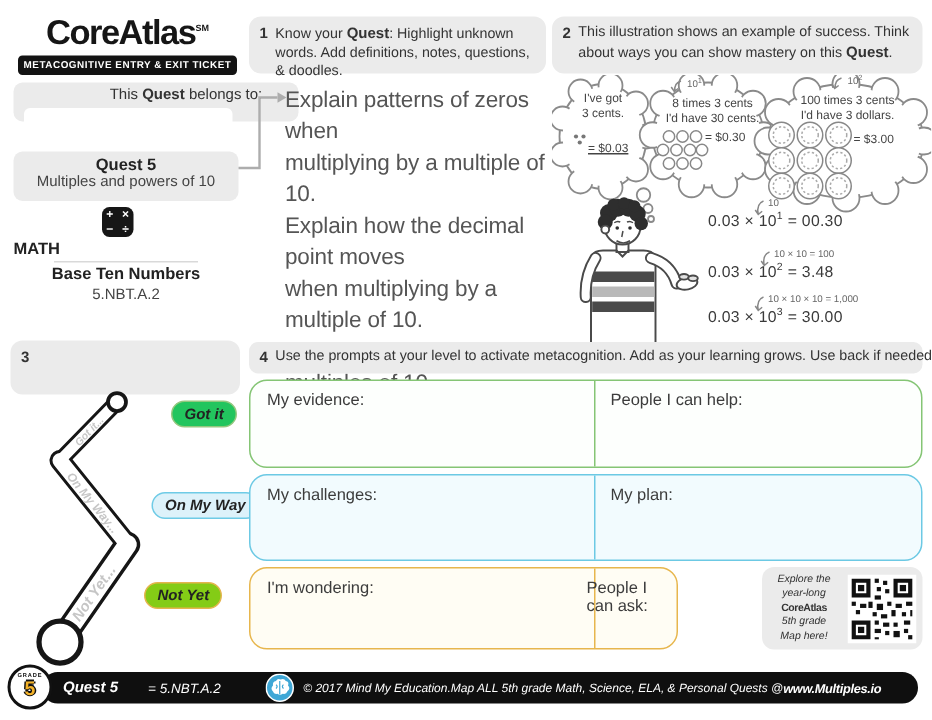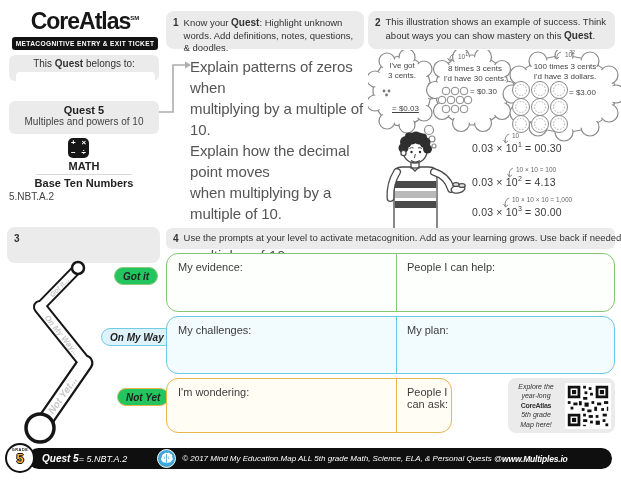--- a/index.html
+++ b/index.html
@@ -27,43 +27,43 @@
 <body>
 
 <div id="page">
 
   <div class="abs" style="left:12px;top:8px;width:146px;text-align:center;font-weight:900;font-size:23px;letter-spacing:-1px;color:#161616;">
     <span>CoreAtlas</span><sup style="font-size:6px;letter-spacing:0;">SM</sup>
   </div>
   <div class="abs" style="left:12px;top:37px;width:146px;height:13px;background:#131313;color:#fff;border-radius:3px;
        font-size:6.6px;font-weight:bold;letter-spacing:0.35px;text-align:center;line-height:13px;">METACOGNITIVE ENTRY &amp; EXIT TICKET</div>
 
-  <div class="abs graybox" style="left:9px;top:55px;width:150px;height:26px;border-radius:6px;">
+  <div class="abs graybox" style="left:9px;top:55px;width:150px;height:26px;border-radius:6px;padding-left:40px;">
     <div style="text-align:center;font-size:10px;color:#333;margin-top:3px;">
       <span>This </span><b>Quest</b><span> belongs to:</span>
     </div>
     <input class="namefield abs" style="left: 7px; top: 17px; width: 135px; height: 17px;" value="">
   </div>
 
   <div class="abs graybox" style="left:9px;top:101px;width:150px;height:33px;border-radius:6px;text-align:center;">
     <div style="font-size:11px;font-weight:bold;margin-top:3px;">Quest 5</div>
     <div style="font-size:10px;color:#444;">Multiples and powers of 10</div>
   </div>
 
   <div class="abs" style="left:68px;top:138px;width:21px;height:20px;background:#161616;border-radius:5px;
        display:grid;grid-template-columns:1fr 1fr;color:#fff;font-size:8px;font-weight:bold;text-align:center;line-height:10px;">
     <span>+</span>
       <span>×</span>
       <span>−</span>
       <span>÷</span>
   </div>
-  <div class="abs" style="left:9px;top:160px;width:150px;text-align:center;font-size:11px;font-weight:bold;">MATH</div>
+  <div class="abs" style="left:9px;top:160px;width:150px;font-size:11px;font-weight:bold;">MATH</div>
   <div class="divline" style="left:36px;top:174px;width:96px;"></div>
   <div class="abs" style="left:9px;top:177px;width:150px;text-align:center;font-size:11px;font-weight:bold;">Base Ten Numbers</div>
-  <div class="abs" style="left:9px;top:191px;width:150px;text-align:left;font-size:10px;color:#444;">5.NBT.A.2</div>
+  <div class="abs" style="left:9px;top:191px;width:150px;text-align:center;font-size:10px;color:#444;">5.NBT.A.2</div>
 
   <div class="abs graybox sechead" style="left:166px;top:11px;width:198px;height:38px;">
     <b>1</b>
     <span><span>Know your </span><b>Quest</b><span>: Highlight unknown words. Add definitions, notes, questions, &amp; doodles.</span></span>
   </div>
 
   <svg class="abs" style="left:145px;top:55px;" width="48" height="125" viewBox="0 0 48 125">
     <polyline points="14,57 28,57 28,10 40,10" fill="none" stroke="#adadad" stroke-width="1.6"></polyline>
     <polygon points="40,6.5 46,10 40,13.5" fill="#adadad"></polygon>
   </svg>
@@ -215,37 +215,37 @@
     </g>
 
     <g stroke="#888" fill="none" stroke-width="1">
       <path d="M86,4 q-5,1.5 -4,7 M79.5,8 l2,3 l2.6,-2"></path>
       <path d="M193,2 q-5,1.5 -4,7 M186.5,6 l2,3 l2.6,-2"></path>
     </g>
   </svg>
 
   <div class="cloudtxt pre" style="left:377px;top:61px;width:50px;">I've got
 3 cents.</div>
-  <div class="cloudeq" style="left:392px;top:104px;text-decoration:underline;">= $0.03</div>
+  <div class="cloudeq" style="left:392px;top:94px;text-decoration:underline;">= $0.03</div>
 
   <div class="cloudnote" style="left:458px;top:51px;"><span>10</span><sup>1</sup></div>
   <div class="cloudtxt pre" style="left:439px;top:64px;width:72px;">8 times 3 cents
 I'd have 30 cents.</div>
   <div class="cloudeq" style="left:470px;top:87px;">= $0.30</div>
 
   <div class="cloudnote" style="left:565px;top:49px;"><span>10</span><sup>2</sup></div>
   <div class="cloudtxt pre" style="left:521px;top:62px;width:88px;">100 times 3 cents
 I'd have 3 dollars.</div>
   <div class="cloudeq" style="left:569px;top:88px;">= $3.00</div>
 
   <div class="eqnote" style="left:512px;top:132px;">10</div>
   <div class="eqmain" style="left:472px;top:141px;"><span>0.03 × 10</span><sup>1</sup><span> = 00.30</span></div>
 
   <div class="eqnote" style="left:516px;top:166px;">10 × 10 = 100</div>
-  <div class="eqmain" style="left:472px;top:175px;"><span>0.03 × 10</span><sup>2</sup><span> = 4.13</span></div>
+  <div class="eqmain" style="left:472px;top:175px;"><span>0.03 × 10</span><sup>2</sup><span> = 3.48</span></div>
 
   <div class="eqnote" style="left:512px;top:196px;">10 × 10 × 10 = 1,000</div>
   <div class="eqmain" style="left:472px;top:205px;"><span>0.03 × 10</span><sup>3</sup><span> = 30.00</span></div>
 
   <div class="abs graybox sechead" style="left:7px;top:227px;width:153px;height:36px;">
     <b>3</b>
   </div>
 
   <svg class="abs" style="left:0px;top:255px;" width="170" height="200" viewBox="0 0 170 200">
     <g stroke-linecap="round" fill="none">
@@ -258,21 +258,21 @@
     </g>
     <circle cx="78" cy="13" r="6" fill="#fff" stroke="#161616" stroke-width="2.5"></circle>
     <circle cx="40" cy="173" r="14" fill="#fff" stroke="#161616" stroke-width="3.5"></circle>
     <text x="59" y="35" transform="rotate(-46 59 32)" font-size="7" font-style="italic" font-weight="bold" fill="#c6c6c6" text-anchor="middle">Got it...</text>
     <text x="62" y="83" transform="rotate(51 62 80)" font-size="8" font-style="italic" font-weight="bold" fill="#c6c6c6" text-anchor="middle">On My Way...</text>
     <text x="62" y="144" transform="rotate(-55 62 140)" font-size="10" font-style="italic" font-weight="bold" fill="#c6c6c6" text-anchor="middle">Not Yet...</text>
   </svg>
 
   <div class="pill" style="left:114px;top:267px;border:1.5px solid #94c77e;">Got it</div>
   <div class="pill" style="left:101px;top:328px;border:1.5px solid #6fcbe6;background:#ddf2fa;">On My Way</div>
-  <div class="pill" style="left:117px;top:388px;border:1.5px solid #e5b54e;background:#22c55e;">Not Yet</div>
+  <div class="pill" style="left:96px;top:388px;border:1.5px solid #e5b54e;background:#84cc16;">Not Yet</div>
 
   <div class="abs graybox sechead" style="left:166px;top:228px;width:449px;height:21px;border-radius:6px;padding-top:4px;">
     <b>4</b>
     <span style="white-space:nowrap;">Use the prompts at your level to activate metacognition. Add as your learning grows. Use back if needed.</span>
   </div>
 
   <div class="abs" style="left:166px;top:253px;width:449px;height:59px;border:1.5px solid #85c575;border-radius:12px;background:#fdfffd;box-sizing:border-box;">
     <div class="abs" style="left:229px;top:0;width:1px;height:100%;background:#85c575;"></div>
     <div class="prompt-label abs" style="left:11px;top:7px;">My evidence:</div>
     <div class="prompt-label abs" style="left:240px;top:7px;">People I can help:</div>
@@ -284,21 +284,21 @@
     <div class="abs" style="left:229px;top:0;width:1px;height:100%;background:#6cc9e4;"></div>
     <div class="prompt-label abs" style="left:11px;top:7px;">My challenges:</div>
     <div class="prompt-label abs" style="left:240px;top:7px;">My plan:</div>
     <div class="abs" style="left:0;top:20px;width:229px;height:36px;"></div>
     <div class="abs" style="left:230px;top:20px;width:217px;height:36px;"></div>
   </div>
 
   <div class="abs" style="left:166px;top:378px;width:286px;height:55px;border:1.5px solid #e7b64d;border-radius:12px;background:#fffdf4;box-sizing:border-box;">
     <div class="abs" style="left:229px;top:0;width:1px;height:100%;background:#e7b64d;"></div>
     <div class="prompt-label abs" style="left:11px;top:7px;">I'm wondering:</div>
-    <div class="prompt-label abs" style="left:240px;top:7px;">People I can ask:</div>
+    <div class="prompt-label abs" style="left:224px;top:7px;">People I can ask:</div>
     <div class="abs" style="left:0;top:20px;width:229px;height:33px;"></div>
     <div class="abs" style="left:230px;top:20px;width:105px;height:33px;"></div>
   </div>
 
   <div class="abs graybox" style="left:508px;top:378px;width:107px;height:55px;">
     <div class="abs" style="left:3px;top:4px;width:50px;text-align:center;font-size:7px;font-style:italic;color:#333;line-height:1.35;">
       <div>Explore the</div>
       <div>year-long</div>
       <div style="font-weight:900;font-style:normal;letter-spacing:-0.3px;">CoreAtlas</div>
       <div>5th grade</div>
@@ -341,21 +341,21 @@
           <rect x="27" y="26" width="2" height="2"></rect>
           <rect x="29" y="29" width="2" height="2"></rect>
         <rect x="13" y="30" width="2" height="1"></rect>
       </g>
     </svg>
   </div>
 
   <div class="abs" style="left:28px;top:448px;width:584px;height:21px;background:#0f0f0f;border-radius:11px;
        display:flex;align-items:center;color:#fff;font-style:italic;">
     <span style="margin-left:14px;font-size:10px;font-weight:bold;white-space:nowrap;">Quest 5</span>
-    <span style="margin-left:0;font-size:9px;white-space:nowrap;">=  5.NBT.A.2</span>
+    <span style="margin-left:20px;font-size:9px;white-space:nowrap;">=  5.NBT.A.2</span>
     <svg style="margin-left:30px;flex:none;" width="19" height="19" viewBox="0 0 19 19">
       <circle cx="9.5" cy="9.5" r="9" fill="#3fa7d6" stroke="#fff" stroke-width="1"></circle>
       <path d="M5,12 q-2,-2 0,-4 q-0.5,-2.5 2,-3 q1,-2 3,-1 q2.5,-1 3.5,1 q2.5,0.5 1.5,3 q2,2 -0.5,4 q-0.5,2 -3,1.5 q-2,1.5 -3.5,0 q-2.5,0.5 -3,-1.5 z" fill="#fff"></path>
       <path d="M9.5,5 v9 M7,7.5 q1.5,1 0,2.5 M12,7.5 q-1.5,1 0,2.5" stroke="#3fa7d6" stroke-width="0.8" fill="none"></path>
     </svg>
     <span style="flex:1;display:flex;align-items:center;margin:0 8px 0 6px;white-space:nowrap;">
       <span style="font-size:8px;">© 2017 Mind My Education.</span>
       <span style="font-size:8px;">Map ALL 5th grade Math, Science, ELA, &amp; Personal Quests @</span>
       <span style="font-size:8.5px;font-weight:900;font-style:italic;letter-spacing:-0.2px;">www.Multiples.io</span>
     </span>

